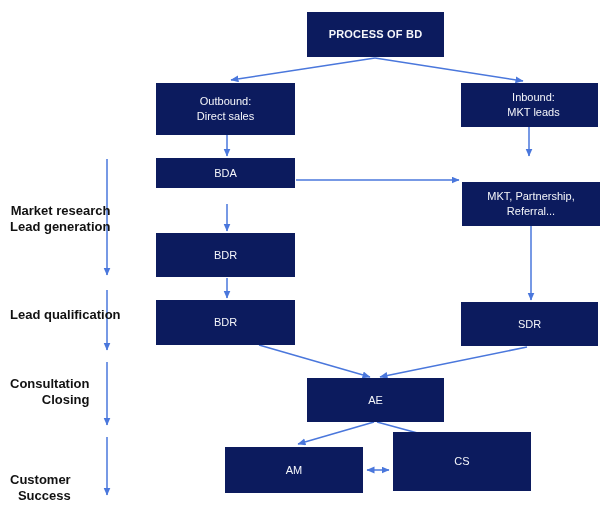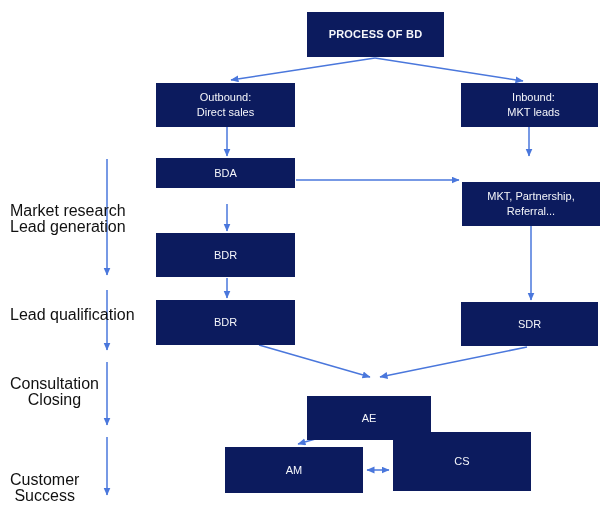--- a/index.html
+++ b/index.html
@@ -36,37 +36,37 @@
     box-sizing: border-box;
   }
   .node.title-node {
     font-weight: bold;
     letter-spacing: 0.2px;
   }
   .stage-label {
     position: absolute;
     z-index: 1;
     color: #111111;
-    font-weight: normal;
-    font-size: 16px;
+    font-weight: bold;
+    font-size: 13px;
     line-height: 16px;
-    text-align: center;
+    text-align: right;
     white-space: nowrap;
   }
 
   
   .n-process  { left: 307px; top: 12px;  width: 137px; height: 45px; justify-content: center; }
-  .n-outbound { left: 156px; top: 83px;  width: 139px; height: 44px; }
+  .n-outbound { left: 156px; top: 83px;  width: 139px; height: 52px; }
   .n-inbound  { left: 461px; top: 83px;  width: 137px; height: 44px; padding-left: 8px; }
   .n-bda      { left: 156px; top: 158px; width: 139px; height: 30px; }
   .n-mkt      { left: 462px; top: 158px; width: 138px; height: 44px; margin-top: 24px; }
   .n-bdr1     { left: 156px; top: 233px; width: 139px; height: 44px; }
   .n-bdr2     { left: 156px; top: 300px; width: 139px; height: 45px; }
   .n-sdr      { left: 461px; top: 302px; width: 137px; height: 44px; }
-  .n-ae       { left: 307px; top: 396px; width: 124px; height: 44px; }
+  .n-ae       { left: 307px; top: 378px; width: 137px; height: 44px; }
   .n-am       { left: 225px; top: 447px; width: 138px; height: 46px; }
   .n-cs       { left: 393px; top: 432px; width: 138px; height: 59px; }
 
   .l-market   { left: 10px; top: 203px; }
   .l-qualif   { left: 10px; top: 307px; }
   .l-consult  { left: 10px; top: 376px; }
   .l-success  { left: 10px; top: 472px; }
 </style>
 </head>
 <body>

